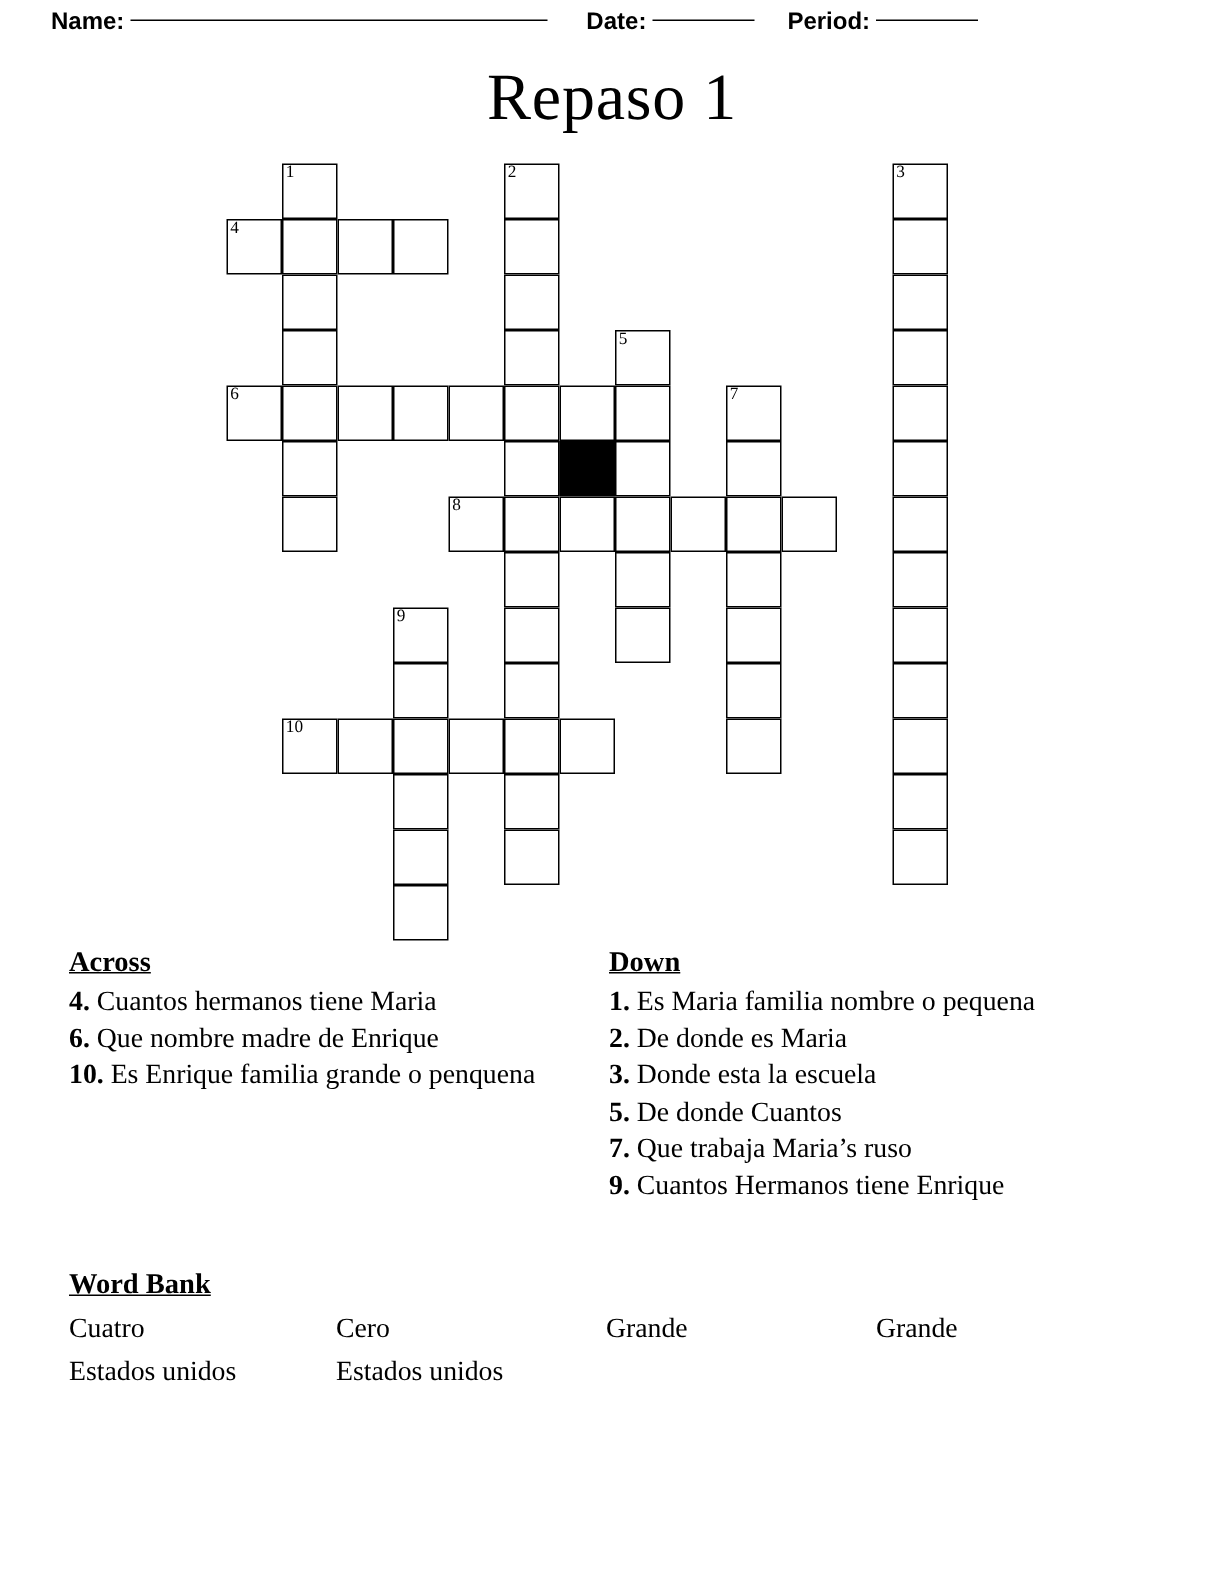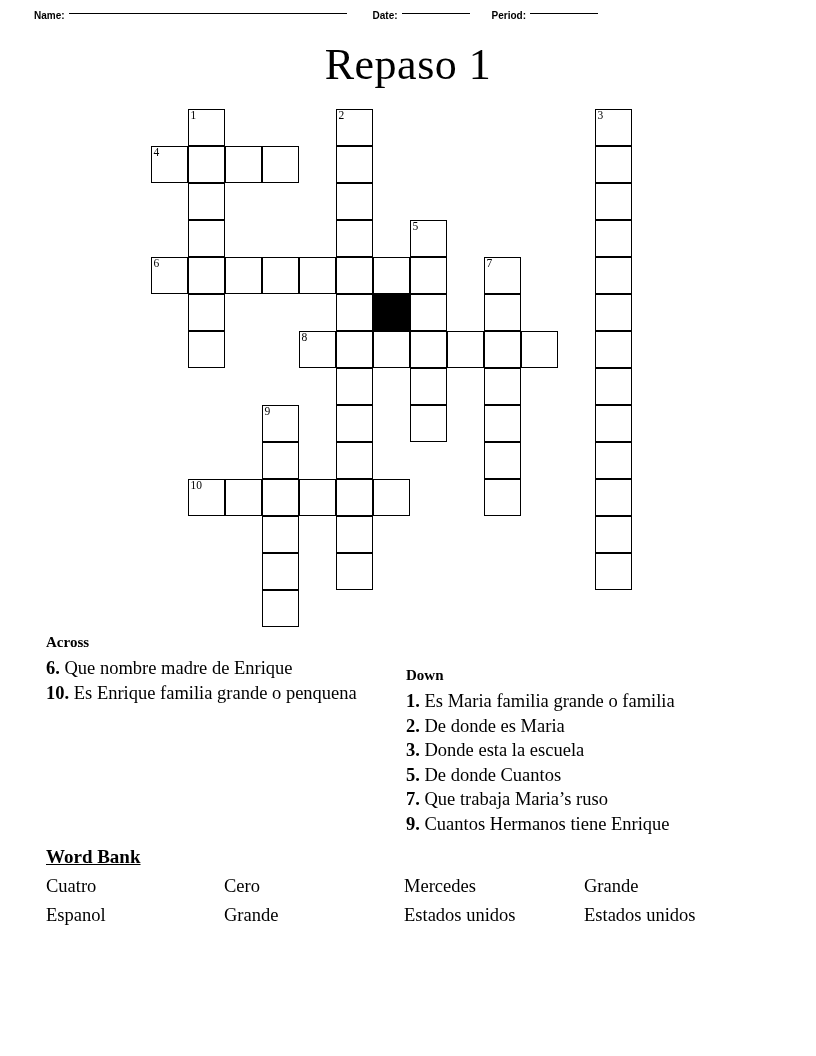--- a/index.html
+++ b/index.html
@@ -13,21 +13,21 @@
     position: relative;
     overflow: hidden;
   }
 
   
   .hdr {
     position: absolute;
     left: 0; top: 0; right: 0;
     height: 30px;
     font-family: "Liberation Sans", "DejaVu Sans", sans-serif;
-    font-size: 10px;
+    font-size: 16px;
     font-weight: bold;
     color: #000;
     display: flex;
     align-items: center;
     padding-left: 34px;
     white-space: nowrap;
   }
   .hdr .lbl { font-weight: bold; }
   .hdr .rule {
     display: inline-block;
@@ -86,26 +86,27 @@
   
   .clues {
     position: absolute;
     top: 630px;
     left: 46px;
     width: 730px;
     display: flex;
     gap: 0px;
   }
   .clue-col { width: 360px; }
-  .clue-col.down { width: 370px; margin-top: 33px; }
+  .clue-col.down { width: 370px; }
   .clues h3 {
     margin: 0 0 2px 0;
-    font-size: 15px;
+    font-size: 19px;
     line-height: 24px;
     font-weight: bold;
+    text-decoration: underline;
     font-family: "Liberation Serif", "DejaVu Serif", serif;
   }
   .clue {
     font-size: 18.5px;
     line-height: 24.5px;
     margin: 0;
     padding: 0;
     text-indent: 0;
   }
   .clue .n { font-weight: bold; }
@@ -243,44 +244,43 @@
     <div class="cell" style="left: 111px; top: 444px;"></div>
     <div class="cell" style="left: 185px; top: 444px;"></div>
     <div class="cell" style="left: 444px; top: 444px;"></div>
     <div class="cell" style="left: 111px; top: 481px;"></div>
   </div>
 
 <div class="clues">
   <div class="clue-col across">
     <h3>Across</h3>
     <div id="across-list">
+        <p class="clue"><span class="n">4.</span><span> Cuantos hermanos tiene Maria</span></p>
         <p class="clue"><span class="n">6.</span><span> Que nombre madre de Enrique</span></p>
         <p class="clue"><span class="n">10.</span><span> Es Enrique familia grande o penquena</span></p>
       </div>
   </div>
   <div class="clue-col down">
     <h3>Down</h3>
     <div id="down-list">
-        <p class="clue"><span class="n">1.</span><span> Es Maria familia grande o familia</span></p>
+        <p class="clue"><span class="n">1.</span><span> Es Maria familia nombre o pequena</span></p>
         <p class="clue"><span class="n">2.</span><span> De donde es Maria</span></p>
         <p class="clue"><span class="n">3.</span><span> Donde esta la escuela</span></p>
         <p class="clue"><span class="n">5.</span><span> De donde Cuantos</span></p>
         <p class="clue"><span class="n">7.</span><span> Que trabaja Maria’s ruso</span></p>
         <p class="clue"><span class="n">9.</span><span> Cuantos Hermanos tiene Enrique</span></p>
       </div>
   </div>
 </div>
 
 <div class="wordbank">
   <h3>Word Bank</h3>
   <div class="wb-grid" id="wb-grid">
       <div class="wb-word">Cuatro</div>
       <div class="wb-word">Cero</div>
-      <div class="wb-word">Mercedes</div>
       <div class="wb-word">Grande</div>
-      <div class="wb-word">Espanol</div>
       <div class="wb-word">Grande</div>
       <div class="wb-word">Estados unidos</div>
       <div class="wb-word">Estados unidos</div>
       <div class="wb-word"></div>
       <div class="wb-word"></div>
     </div>
 </div>
 
 </body></html>

